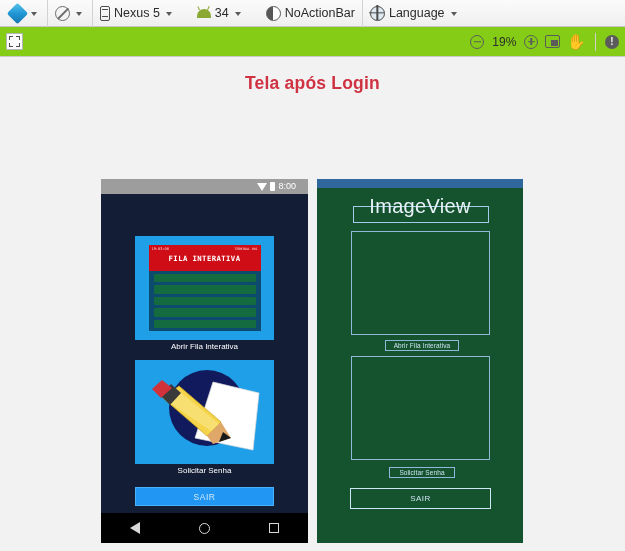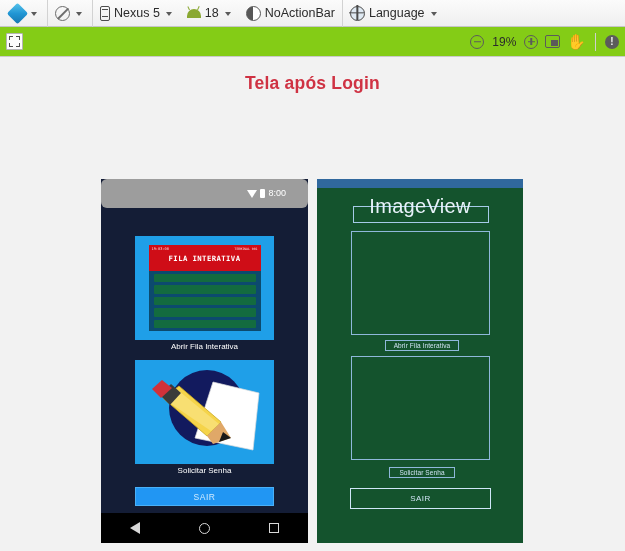--- a/index.html
+++ b/index.html
@@ -17,21 +17,21 @@
     height: 27px;
     background: linear-gradient(#fbfbfb, #efefef);
     border-bottom: 1px solid #c6c6c6;
     font-size: 12px; color: #2b2b2b;
   }
   .tb-group {
     display: flex; align-items: center;
     height: 27px;
     padding: 7px 5px;
     border-right: 1px solid #d2d2d2;
-    gap: 8px;
+    gap: 18px;
   }
   .tb-group:last-child { border-right: none; }
   .tb-item { display: flex; align-items: center; gap: 4px; padding: 0 2px; height: 22px; }
   .caret {
     width: 0; height: 0;
     border-left: 3.5px solid transparent;
     border-right: 3.5px solid transparent;
     border-top: 4px solid #5a5a5a;
     margin: 2px 3px 0 2px;
   }
@@ -181,23 +181,23 @@
 
   
   .device {
     position: absolute;
     left: 101px; top: 122px;
     width: 207px; height: 364px;
     background: #141d36;
     overflow: hidden;
   }
   .status-bar {
-    height: 29px; background: #9d9d9d;
+    height: 15px; background: #9d9d9d;
     display: flex; align-items: center; justify-content: flex-end;
-    padding-right: 22px; gap: 3px; border-radius: 6px;
+    padding-right: 12px; gap: 3px;
   }
   .sb-wifi {
     width: 0; height: 0;
     border-left: 5px solid transparent;
     border-right: 5px solid transparent;
     border-top: 8px solid #ffffff;
   }
   .sb-batt {
     width: 5px; height: 9px;
     background: #ffffff; border-radius: 1px;
@@ -373,21 +373,21 @@
   </div>
 
   <div class="tb-group">
     <div class="tb-item">
       <span class="ico-phone"></span>
       <span class="lbl">Nexus 5</span>
       <span class="caret"></span>
     </div>
     <div class="tb-item">
       <span class="ico-android"></span>
-      <span class="lbl">18</span>
+      <span class="lbl">34</span>
       <span class="caret"></span>
     </div>
     <div class="tb-item">
       <span class="ico-theme"></span>
       <span class="lbl">NoActionBar</span>
     </div>
   </div>
 
   <div class="tb-group">
     <div class="tb-item">

